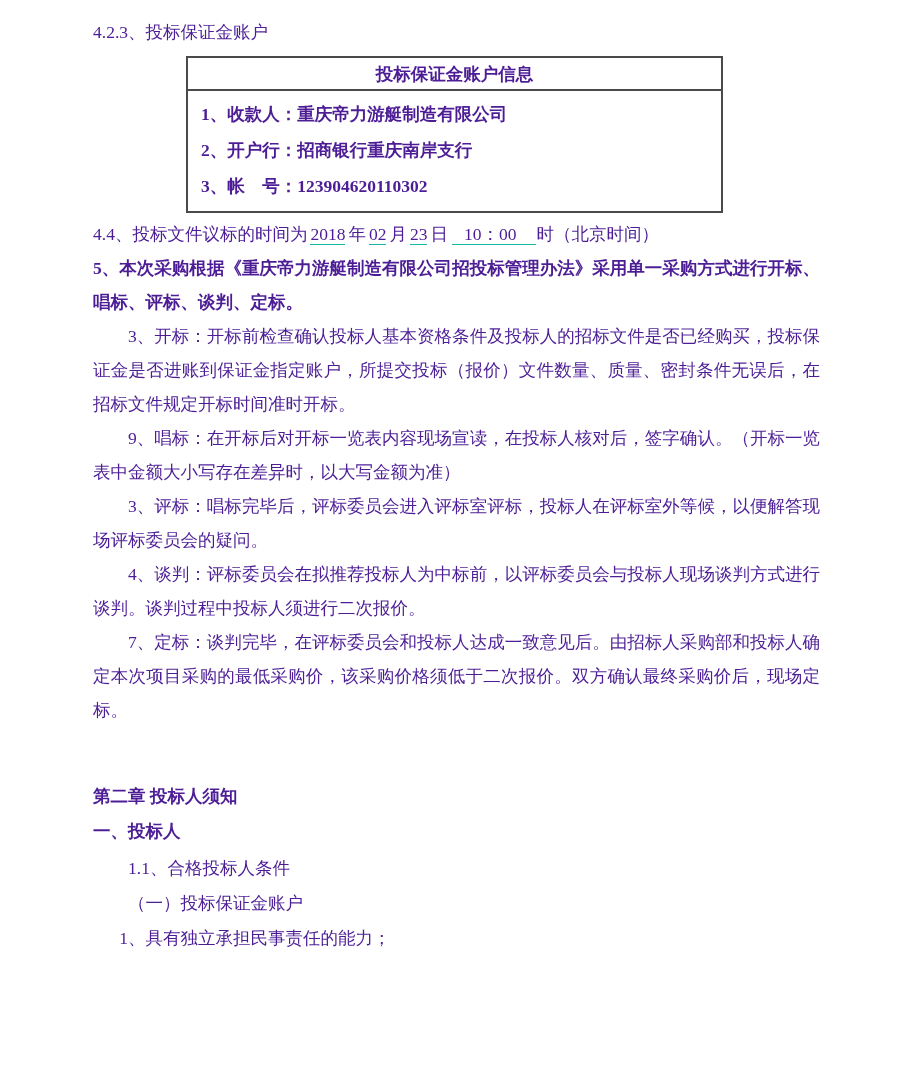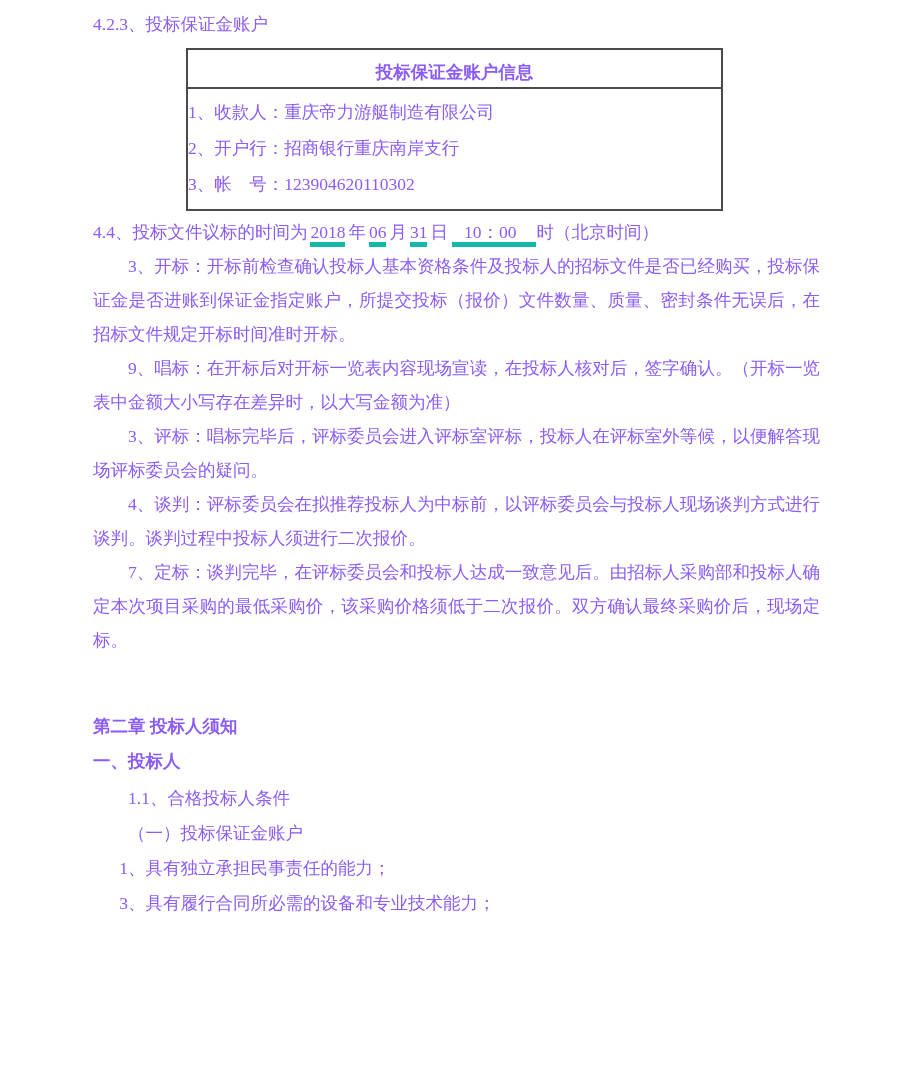--- a/index.html
+++ b/index.html
@@ -1,25 +1,25 @@
 <!DOCTYPE html>
 <html><head>
 <meta charset="utf-8">
 <style>
   * { box-sizing: border-box; }
   html, body { margin: 0; padding: 0; background: #ffffff; }
   .page {
     position: relative;
     width: 900px;
     height: 948px;
-    margin: 4px auto;
+    margin: 12px auto;
     background: #ffffff;
     overflow: hidden;
     font-family: "Liberation Serif", "DejaVu Serif", serif;
-    color: #8b5cf6;
+    color: #4c1d95;
   }
   .content {
     padding: 3px 80px 0 93px;
     font-size: 17.5px;
   }
   .content p {
     margin: 0;
     line-height: 34px;
     text-align: justify;
   }
@@ -35,31 +35,31 @@
     width: 537px;
     table-layout: fixed;
   }
   table.deposit, table.deposit th, table.deposit td {
     border: 2px solid #4a4a4a;
   }
   table.deposit th {
     font-weight: bold;
     text-align: center;
     font-size: 17.5px;
-    padding: 10px 0 3px;
+    padding: 4px 0 3px;
     line-height: 24px;
   }
-  table.deposit td { padding: 5px 0 7px; }
+  table.deposit td { padding: 5px 13px 7px; font-weight: bold; }
   table.deposit td p {
     line-height: 36px;
     text-align: left;
   }
 
   
-  .u { border-bottom: 5px solid #14b8a6; }
+  .u { border-bottom: 1px solid #14b8a6; }
   .u-num { margin: 0 3px; }
   .u-time { margin-left: 4px; padding: 0 20px 0 12px; }
 
   
   .chapter-title { margin-top: 52px !important; }
   .sec2 p { line-height: 35px; }
   .mt-2 { margin-top: 2px !important; }
 </style>
 </head>
 <body>
@@ -81,23 +81,24 @@
             <p>1、收款人：重庆帝力游艇制造有限公司</p>
             <p>2、开户行：招商银行重庆南岸支行</p>
             <p>3、帐　号：123904620110302</p>
           </td>
         </tr>
       </tbody>
     </table>
 
 
     <p>
-      <span>4.4、投标文件议标的时间为</span><span class="u u-num">2018</span><span>年</span><span class="u u-num">06</span><span>月</span><span class="u u-num">31</span><span>日</span><span class="u u-time">10：00</span><span>时（北京时间）</span>
+      <span>4.4、投标文件议标的时间为</span><span class="u u-num">2018</span><span>年</span><span class="u u-num">02</span><span>月</span><span class="u u-num">23</span><span>日</span><span class="u u-time">10：00</span><span>时（北京时间）</span>
     </p>
 
+    <p class="bold">5、本次采购根据《重庆帝力游艇制造有限公司招投标管理办法》采用单一采购方式进行开标、唱标、评标、谈判、定标。</p>
 
     <p class="ti-2">3、开标：开标前检查确认投标人基本资格条件及投标人的招标文件是否已经购买，投标保证金是否进账到保证金指定账户，所提交投标（报价）文件数量、质量、密封条件无误后，在招标文件规定开标时间准时开标。</p>
     <p class="ti-2">9、唱标：在开标后对开标一览表内容现场宣读，在投标人核对后，签字确认。（开标一览表中金额大小写存在差异时，以大写金额为准）</p>
     <p class="ti-2">3、评标：唱标完毕后，评标委员会进入评标室评标，投标人在评标室外等候，以便解答现场评标委员会的疑问。</p>
     <p class="ti-2">4、谈判：评标委员会在拟推荐投标人为中标前，以评标委员会与投标人现场谈判方式进行谈判。谈判过程中投标人须进行二次报价。</p>
     <p class="ti-2">7、定标：谈判完毕，在评标委员会和投标人达成一致意见后。由招标人采购部和投标人确定本次项目采购的最低采购价，该采购价格须低于二次报价。双方确认最终采购价后，现场定标。</p>
 
     <div class="sec2">
       <p class="center bold chapter-title">第二章 投标人须知</p>
       <p class="bold">一、投标人</p>

